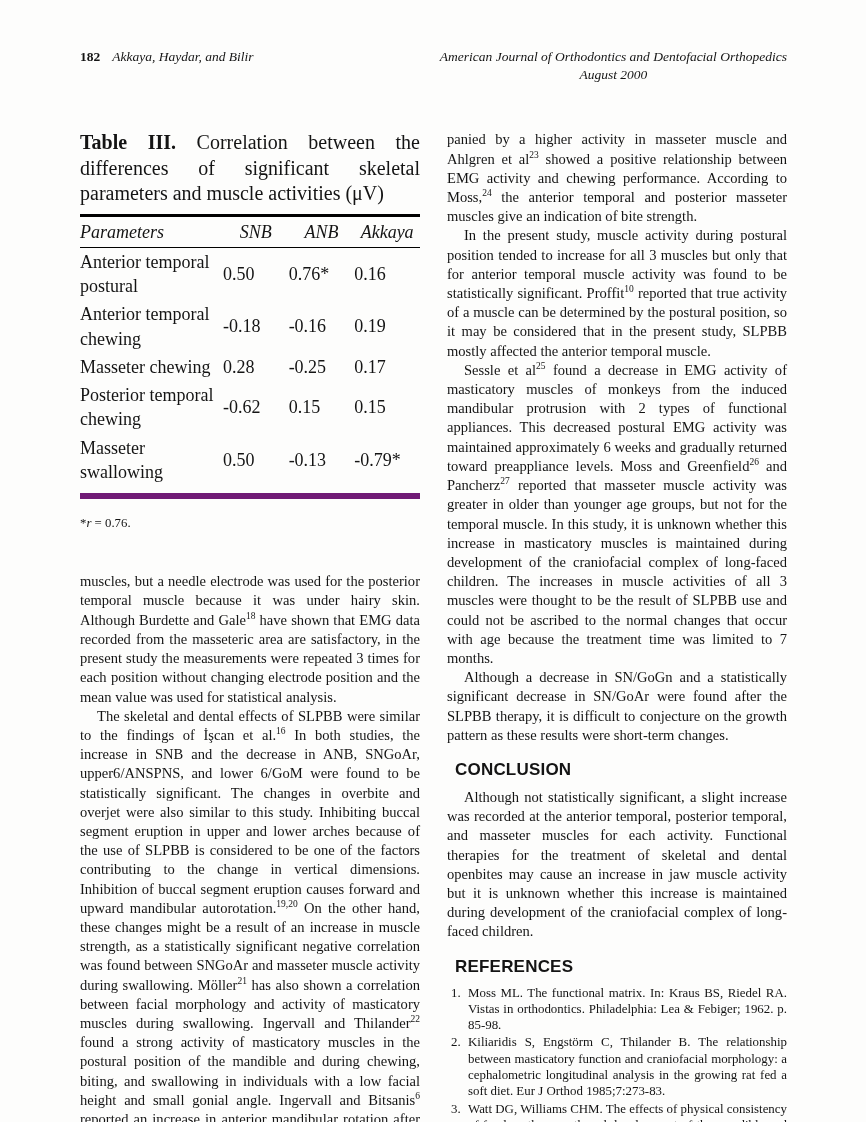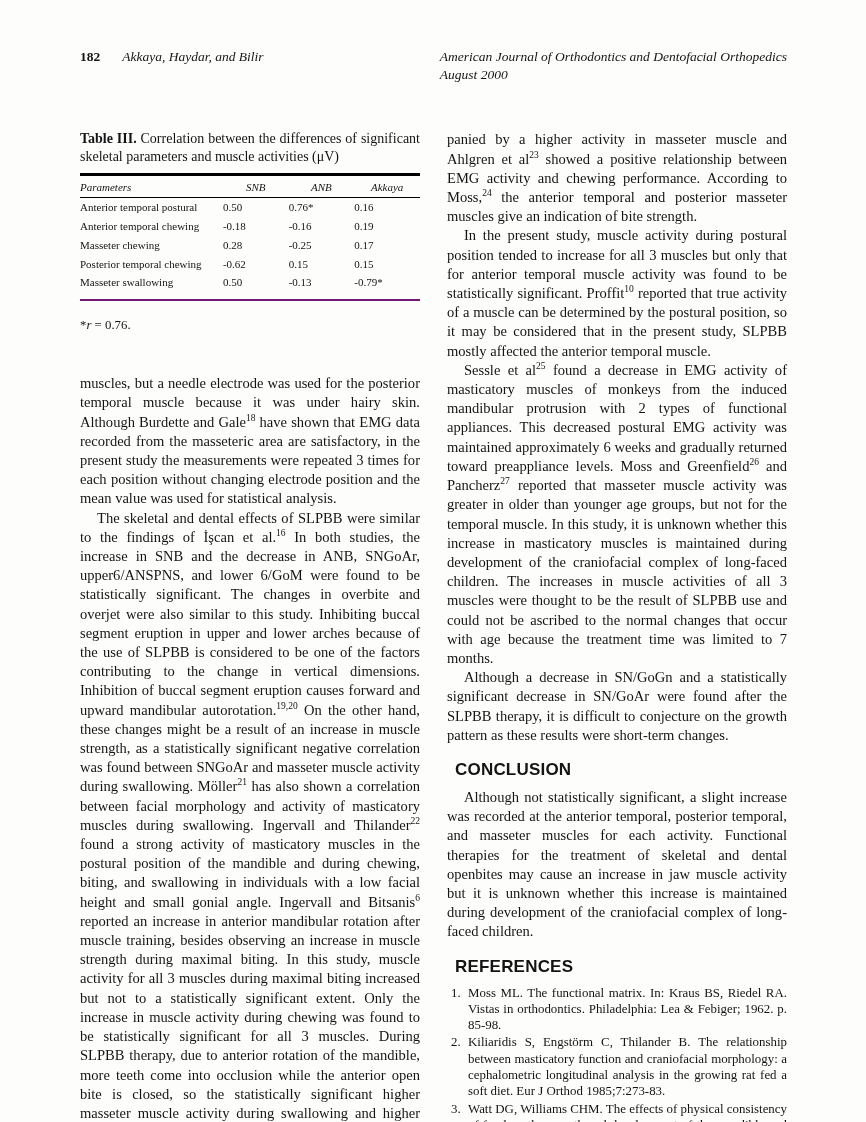--- a/index.html
+++ b/index.html
@@ -4,30 +4,30 @@
 <style>
   html,body{margin:0;padding:0;}
   body{
     width:866px;height:1122px;background:#fdfdfc;
     font-family:"Liberation Serif", serif;color:#141414;
     -webkit-font-smoothing:antialiased;
   }
   .page{box-sizing:border-box;width:866px;height:1122px;padding:48px 79px 0 80px;overflow:hidden;background:#fdfdfc;}
   
   .hdr{display:flex;justify-content:space-between;align-items:flex-start;font-size:13.5px;line-height:1.35;}
-  .pgnum{font-weight:bold;margin-right:22px;}
+  .pgnum{font-weight:bold;margin-right:12px;}
   .authors{font-style:italic;}
-  .hdr-right{text-align:left;font-style:italic;}
+  .hdr-right{text-align:center;font-style:italic;}
   
   .cols{display:flex;gap:27px;margin-top:46px;}
   .col{width:340px;flex:0 0 340px;}
   
-  .tblcap{font-size:14px;line-height:1.27;text-align:justify;margin-bottom:7px;}
+  .tblcap{font-size:20px;line-height:1.27;text-align:justify;margin-bottom:7px;}
   .tblcap .b{font-weight:bold;}
-  table.t3{width:100%;border-collapse:collapse;border-top:3.5px solid #000;border-bottom:2px solid #701a75;font-size:11px;}
+  table.t3{width:100%;border-collapse:collapse;border-top:3.5px solid #000;border-bottom:6px solid #701a75;font-size:18px;}
   .t3 th{font-style:italic;font-weight:normal;text-align:center;padding:5px 0 4px;border-bottom:1px solid #000;}
   .t3 th:nth-child(1){text-align:left;width:42%;}
   .t3 th:nth-child(2),.t3 th:nth-child(3),.t3 th:nth-child(4){width:19.3%;}
   .t3 td{padding:2px 0;text-align:left;line-height:1.35;}
   .t3 td:first-child{text-align:left;}
   .t3 tbody tr:first-child td{}
   .t3 tbody tr:last-child td{padding-bottom:9px;margin-left:12px;}
   .tfoot{font-size:12.8px;margin-top:17px;}
   
   .body-text{font-size:14.55px;line-height:19.2px;text-align:justify;}

